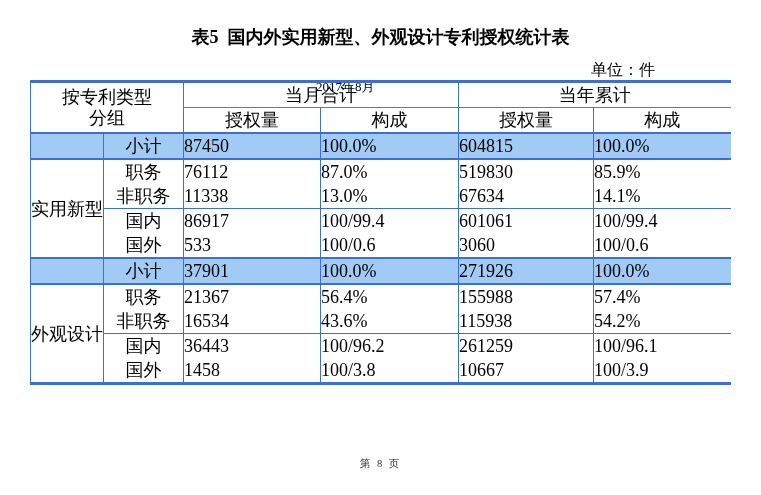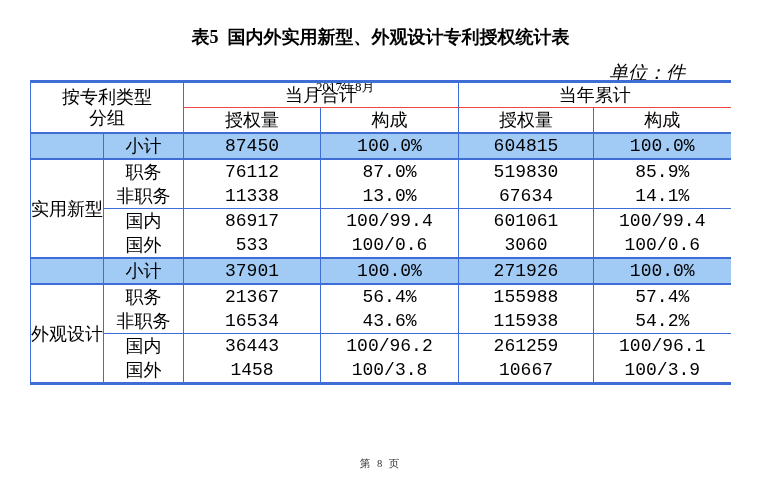--- a/index.html
+++ b/index.html
@@ -25,23 +25,22 @@
   }
   .period {
     position: absolute;
     top: 78px;
     left: 316px;
     font-size: 13px;
   }
   .unit {
     position: absolute;
     top: 60px;
-    left: 609px;
-    font-size: 19px;
-    font-style: italic;
+    left: 591px;
+    font-size: 16px;
   }
   table.stat {
     position: absolute;
     left: 30px;
     top: 80px;
     width: 700px;
     border-collapse: collapse;
     table-layout: fixed;
     font-size: 18px;
     border-top: 3px solid #3d6dd5;
@@ -51,21 +50,21 @@
   table.stat td, table.stat th {
     padding: 0;
     font-weight: normal;
     overflow: hidden;
     white-space: nowrap;
   }
   tr.hrow1 th { height: 22px; }
   tr.hrow2 th { height: 21px; }
   tr.brow td { height: 21.6px; }
   .cell-c { text-align: center; }
-  .cell-num { text-align: center; padding-right: 6px; font-family: Liberation Mono, monospace; }
+  .cell-num { text-align: left; padding-right: 6px; }
   
   .v { border-left: 1px solid #3d6dd5; }
   
   th.grp { border-bottom: 1px solid #ef4444; }
   th.groupcol, tr.hrow2 th { border-bottom: 2px solid #3d6dd5; }
   .groupcol .l1, .groupcol .l2 { line-height: 21px; text-align: center; }
   
   tr.hl td { background: #a1cbf5; border-bottom: 2px solid #3d6dd5; }
   
   tr.mid td { border-bottom: 1px solid #3d6dd5; }

